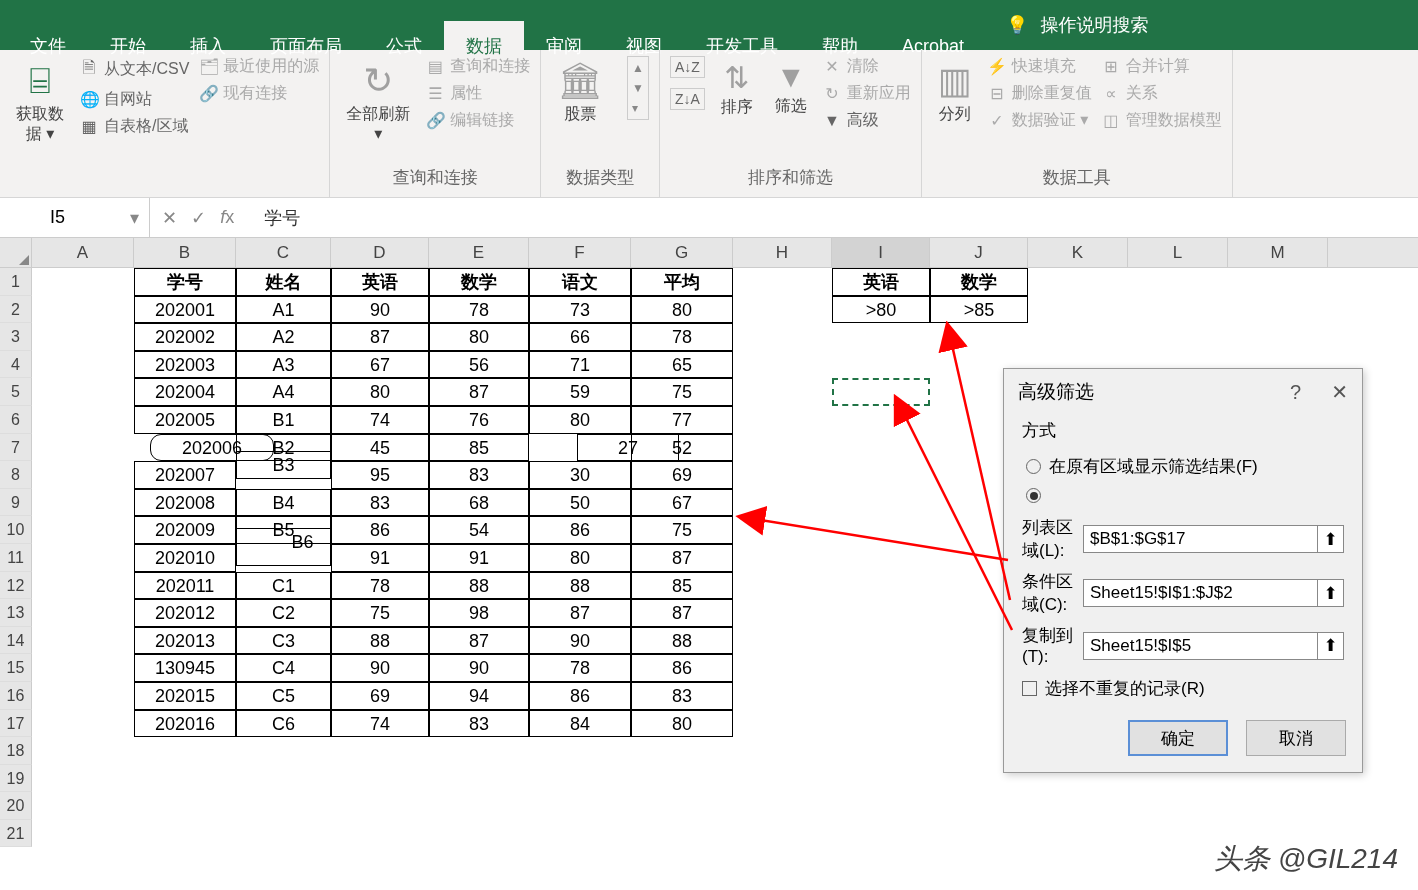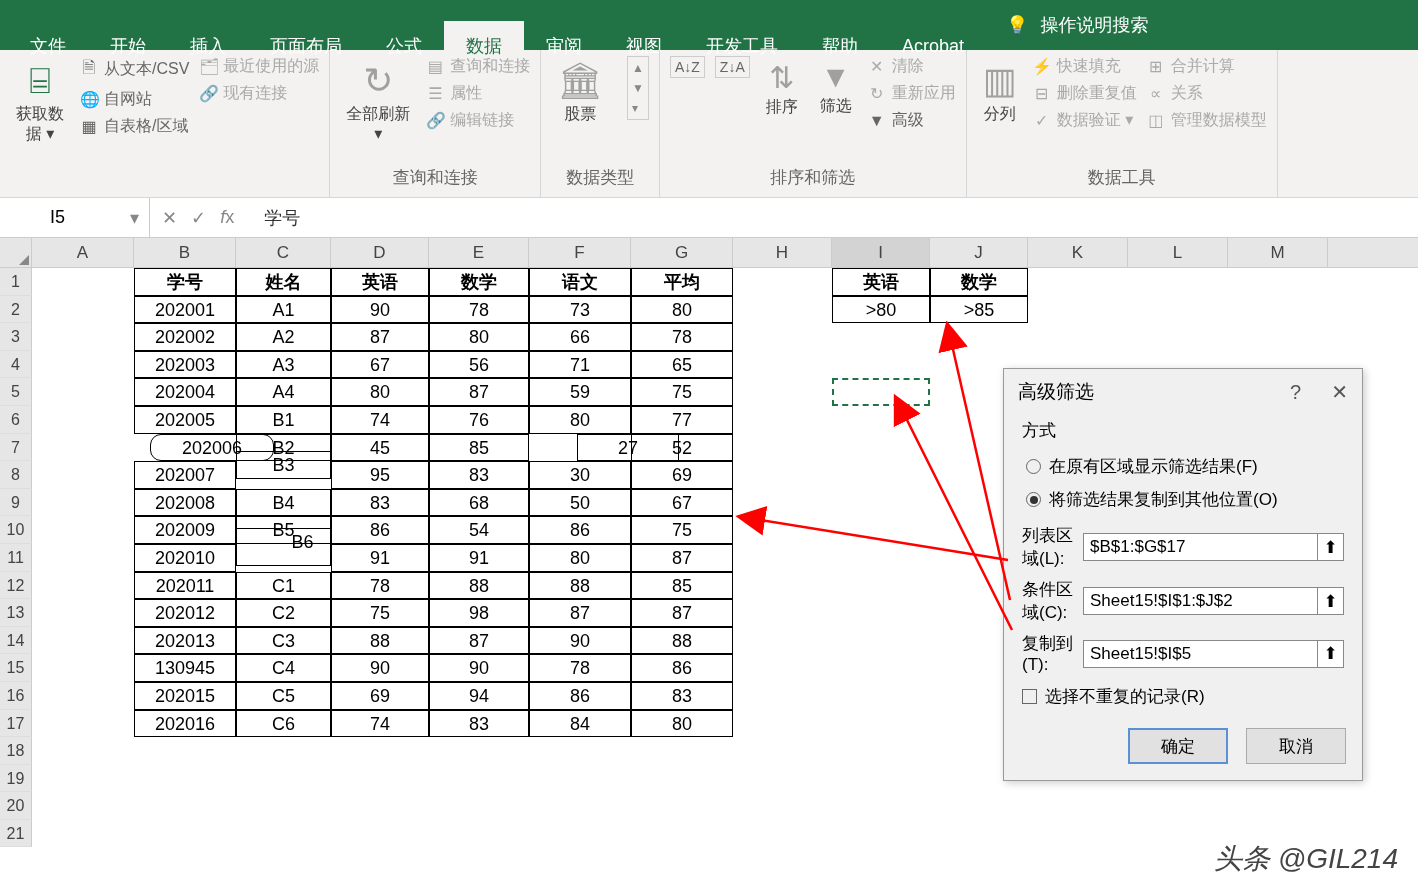--- a/index.html
+++ b/index.html
@@ -139,21 +139,21 @@
         <div style="display:flex;flex-direction:column;gap:6px;margin-left:8px;border:1px solid #ccc;padding:4px;">
           <span style="font-size:12px;color:#888">▲</span>
           <span style="font-size:12px;color:#888">▼</span>
           <span style="font-size:12px;color:#888">▾</span>
         </div>
       </div>
       <div class="group-label">数据类型</div>
     </div>
     <div class="ribbon-group">
       <div class="ribbon-content">
-        <div style="display:flex;flex-direction:row;gap:10px;align-items:center">
+        <div style="display:flex;flex-direction:column;gap:10px;align-items:center">
           <div class="az-col">A↓Z</div>
           <div class="az-col">Z↓A</div>
         </div>
         <div class="big-btn">
           <div class="icon gray" style="font-size:30px">⇅</div>
           <div class="lbl">排序</div>
         </div>
         <div class="big-btn">
           <div class="icon gray" style="font-size:30px">▼</div>
           <div class="lbl">筛选</div>
@@ -362,21 +362,20 @@
     </span>
   </div>
   <div class="dlg-body">
     <div class="dlg-section">方式</div>
     <div class="radio-row">
       <span class="radio"></span>
       <span>在原有区域显示筛选结果(F)</span>
     </div>
     <div class="radio-row">
       <span class="radio checked"></span>
-      <span>将筛选结果复制到其他位置(O)</span>
     </div>
     <div id="dlg-fields">
         <div class="field-row">
           <span class="lbl">列表区域(L):</span>
           <span class="inp">
             <input value="$B$1:$G$17" style="">
             <span class="range-btn">⬆</span>
           </span>
         </div>
         <div class="field-row">

